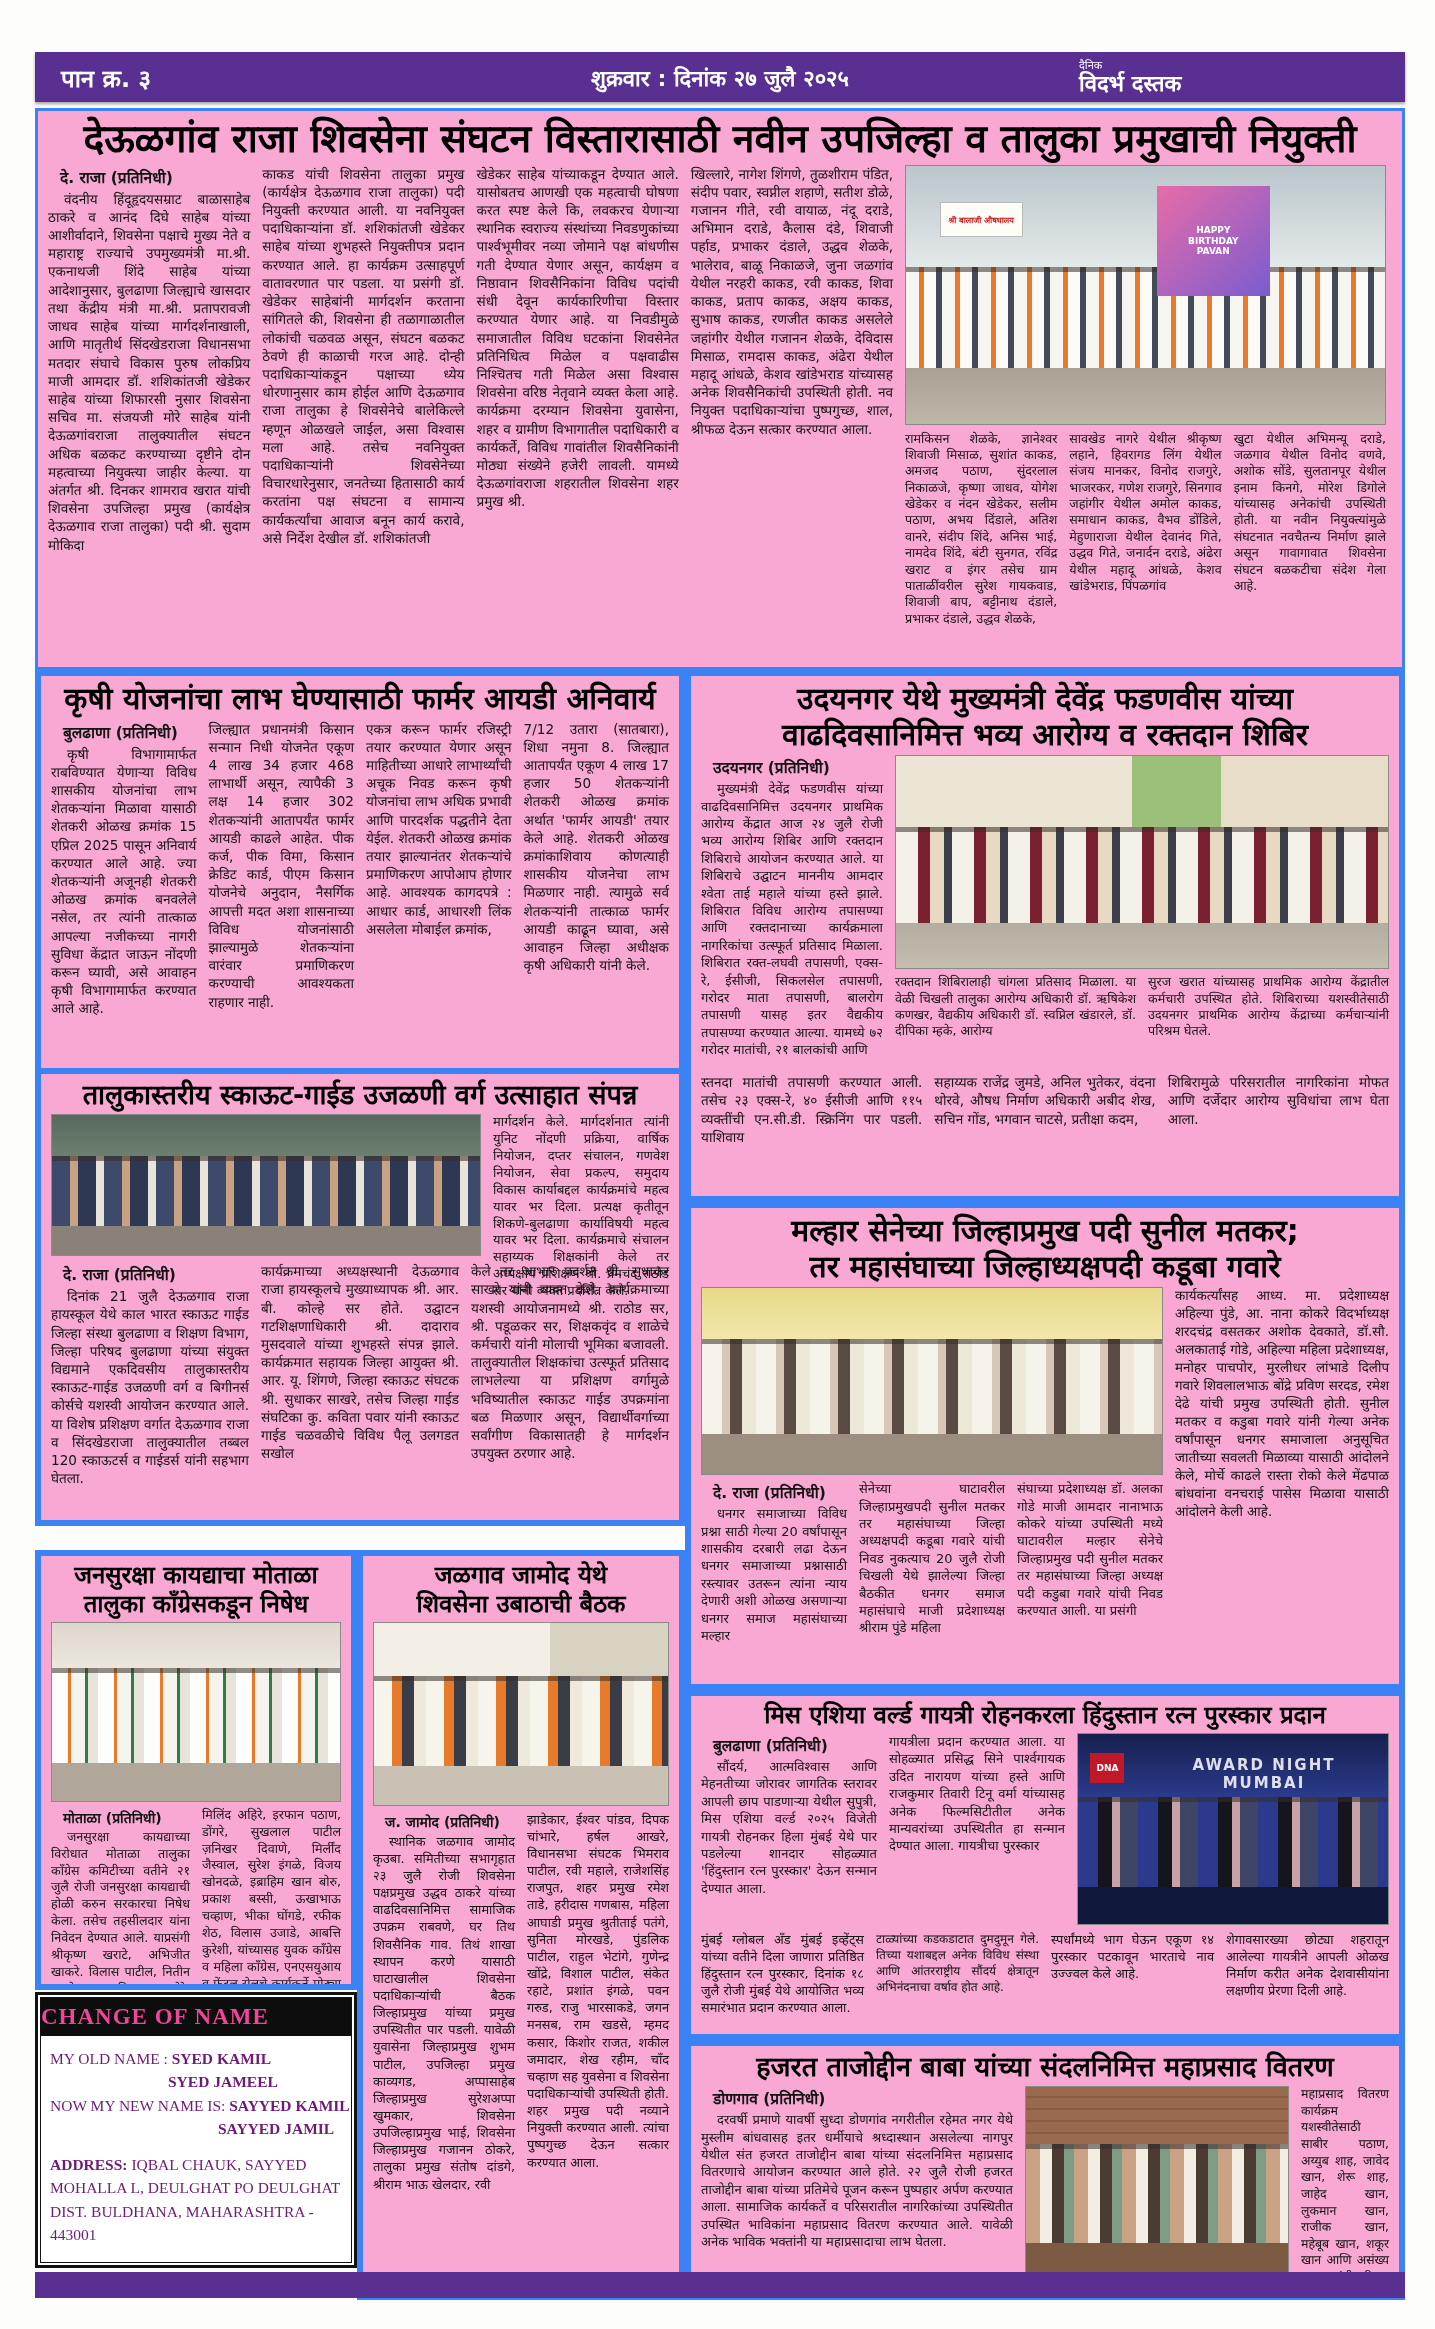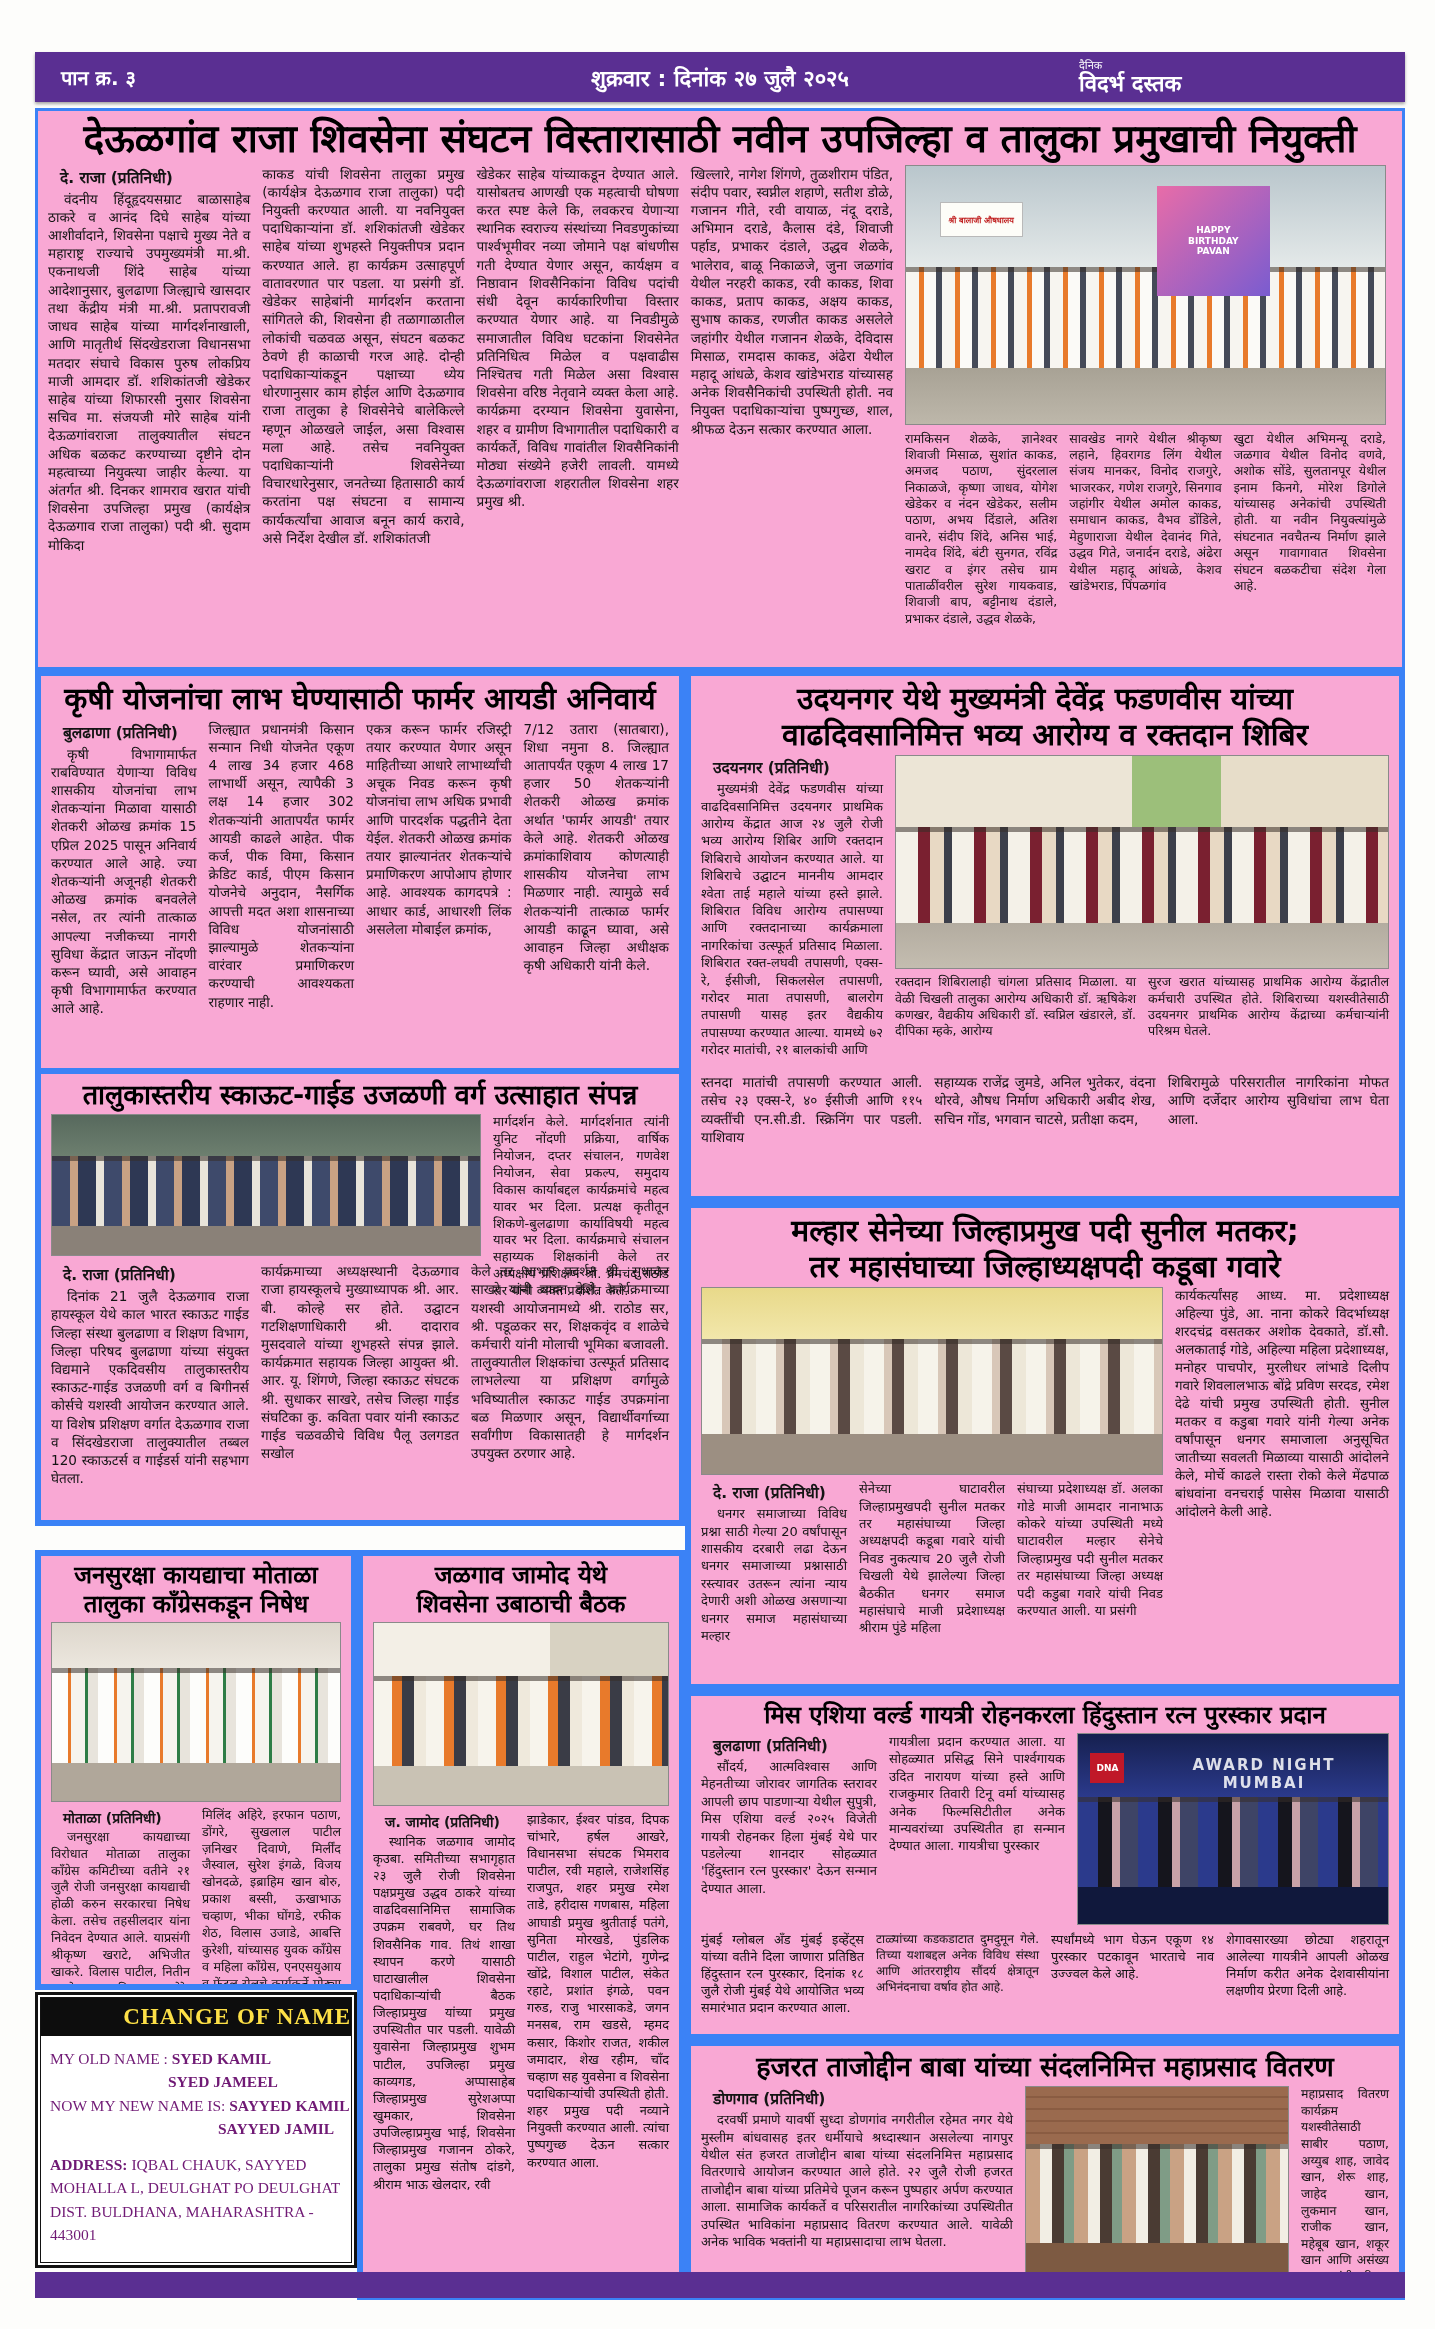--- a/index.html
+++ b/index.html
@@ -2,21 +2,21 @@
 <html><head>
 <meta charset="utf-8">
 <style>
   html,body{margin:0;padding:0;background:#e9e9e9;}
   .page{position:relative;width:1435px;height:2329px;background:#fdfdfb;margin:0 auto;
         font-family:"DejaVu Sans","Liberation Sans",sans-serif;color:#141414;overflow:hidden;}
   
   .masthead{position:absolute;left:35px;top:52px;width:1370px;height:50px;background:#5a2f92;
             color:#fff;display:flex;align-items:center;box-sizing:border-box;padding:0 26px;
             box-shadow:0 2px 3px rgba(0,0,0,.35);}
-  .mh-page{font-size:20px;font-weight:bold;width:300px;}
+  .mh-page{font-size:24px;font-weight:bold;width:300px;}
   .mh-date{flex:1;text-align:center;font-size:22px;font-weight:bold;}
   .mh-brand{width:300px;text-align:left;line-height:1;}
   .mh-brand .small{font-size:11px;display:block;margin-bottom:2px;}
   .mh-brand .big{font-size:22px;font-weight:bold;}
   
   .abox{position:absolute;background:#f9a8d4;border:6px solid #3b82f6;box-sizing:border-box;padding:4px 10px;overflow:hidden;}
   .headline{font-weight:bold;color:#000;text-align:center;line-height:1.12;margin:2px 0 4px 0;}
   .h-main{font-size:39px;}
   .h-30{font-size:30px;}
   .h-28{font-size:27px;}
@@ -56,21 +56,21 @@
   .ph-hazrat .b2{flex:50;background:repeating-linear-gradient(90deg,#c9a284 0 14px,#f2eee4 14px 26px,#4a3b33 26px 38px,#7f9c86 38px 48px);}
   .ph-hazrat .b3{flex:20;background:#7d5a42;}
   .ovl{position:absolute;font-weight:bold;display:flex;align-items:center;justify-content:center;text-align:center;}
   .ovl-sign{left:7%;top:14%;width:17%;height:13%;background:#fdfdf8;color:#c02020;font-size:8px;border:1px solid #b9b9b9;}
   .ovl-banner{right:24%;top:8%;width:17%;height:30%;background:linear-gradient(135deg,#e86ca8,#7a5cd0);color:#fff;font-size:9px;line-height:1.2;padding:16px;}
   .ovl-stage{left:30%;top:8%;width:60%;height:26%;color:rgba(255,255,255,.85);font-size:15px;letter-spacing:2px;}
   .ovl-badge{left:4%;top:10%;width:11%;height:16%;background:#c01828;color:#fff;font-size:9px;}
   
   .con-box{position:absolute;border:3px solid #121212;box-shadow:inset 0 0 0 2px #fff,inset 0 0 0 3px #121212;
            background:#fff;box-sizing:border-box;font-family:"Liberation Serif","DejaVu Serif",serif;}
-  .con-head{background:#0d0d0d;color:#fde047;text-align:right;font-size:23px;font-weight:bold;
+  .con-head{background:#0d0d0d;color:#ec4899;text-align:left;font-size:23px;font-weight:bold;
             padding:6px 0;letter-spacing:1px;margin:3px;}
   .con-body{padding:8px 12px;font-size:15.5px;line-height:1.5;color:#701a75;}
   .con-row{white-space:nowrap;}
   .con-ind{padding-left:118px;}
   .bold{font-weight:bold;}
   .footbar{position:absolute;left:35px;top:2272px;width:1370px;height:26px;background:#5a2f92;}
 </style>
 </head>
 <body>
 

